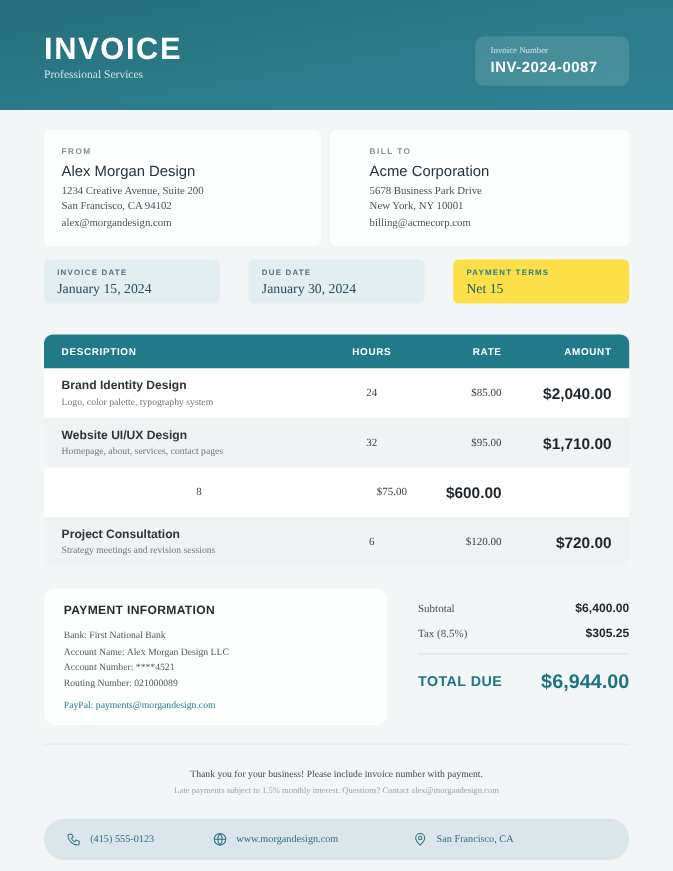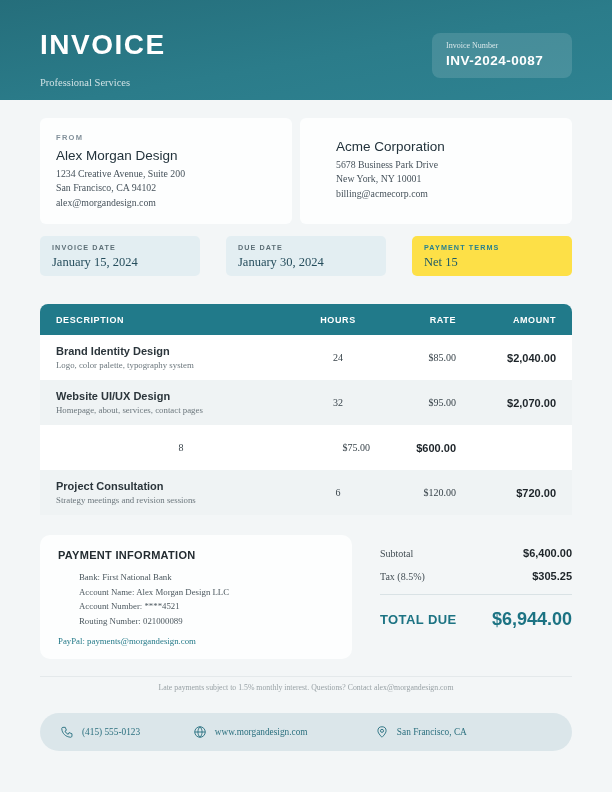--- a/index.html
+++ b/index.html
@@ -5,21 +5,21 @@
   html,body{margin:0;padding:0;}
   body{width:612px;height:792px;font-family:"Liberation Sans",sans-serif;}
   .page{position:relative;width:612px;height:792px;background:#f3f6f7;overflow:hidden;}
   .serif{font-family:"Liberation Serif",serif;}
 
   
   .header{height:100px;background:linear-gradient(170deg,#256e7b 0%,#2b7c8a 55%,#2e8291 100%);
           display:flex;justify-content:space-between;align-items:flex-start;padding:0 40px;box-sizing:border-box;}
   .header-left{margin-top:30px;}
   .inv-title{color:#ffffff;font-size:28px;font-weight:bold;letter-spacing:1.5px;line-height:30px;}
-  .inv-subtitle{color:rgba(255,255,255,0.78);font-size:10.5px;margin-top:17px;font-family:"Liberation Serif",serif;}
+  .inv-subtitle{color:rgba(255,255,255,0.78);font-size:10.5px;margin-top:3px;font-family:"Liberation Serif",serif;}
   .invnum-box{margin-top:33px;background:rgba(255,255,255,0.13);border-radius:8px;padding:8px 14px 10px;min-width:112px;}
   .invnum-label{color:rgba(255,255,255,0.78);font-size:8px;font-family:"Liberation Serif",serif;}
   .invnum-value{color:#ffffff;font-size:13.5px;font-weight:bold;letter-spacing:0.5px;margin-top:3px;}
 
   .content{padding:0 40px;}
 
   
   .parties{display:flex;gap:8px;margin-top:18px;}
   .party-card{flex:1;background:#fdfefe;border-radius:6px;padding:15px 16px 14px;box-sizing:border-box;}
   .party-card.right{padding-left:36px;}
@@ -42,27 +42,27 @@
   .trow{display:grid;grid-template-columns:1fr 64px 86px 100px;align-items:center;padding:0 16px;}
   .thead{background:#217a8a;border-radius:8px 8px 0 0;height:31px;}
   .th{color:#ffffff;font-size:9px;font-weight:bold;letter-spacing:0.6px;}
   .tbody-row{height:45px;background:#ffffff;}
   .tbody-row.alt{background:#eff3f4;}
   .cell-desc .row-title{font-size:11px;font-weight:bold;color:#2b353b;}
   .cell-desc .row-sub{font-size:8.8px;color:#6c777d;margin-top:3px;}
   .c-center{text-align:center;}
   .c-right{text-align:right;}
   .cell-num{font-size:10px;color:#38434a;}
-  .cell-amount{font-size:11px;font-weight:bold;color:#1d2429;}
+  .cell-amount{font-size:14px;font-weight:bold;color:#1d2429;}
 
   
   .bottom{display:flex;margin-top:20px;}
   .pay-card{width:312px;background:#fdfefe;border-radius:10px;padding:14px 18px 13px;box-sizing:border-box;}
   .pay-heading{font-size:11px;font-weight:bold;letter-spacing:0.3px;color:#232c31;}
-  .pay-lines{margin-top:9px;margin-left:21px;}
+  .pay-lines{margin-top:9px;}
   .pay-line{font-size:8.8px;color:#4c585f;line-height:14.5px;}
   .pay-paypal{font-size:8.8px;color:#257a89;margin-top:8px;cursor:pointer;}
   .totals{flex:1;margin-left:28px;padding-top:12px;}
   .tot-row{display:flex;justify-content:space-between;align-items:center;margin-bottom:11px;}
   .tot-label{font-size:10px;color:#424d54;}
   .tot-value{font-size:11px;font-weight:bold;color:#1d2429;}
   .tot-divider{height:1px;background:#d9e2e5;margin:12px 0 14px;}
   .total-due-row{display:flex;justify-content:space-between;align-items:center;}
   .total-due-label{font-size:13px;font-weight:bold;letter-spacing:0.4px;color:#1c7383;}
   .total-due-value{font-size:18px;font-weight:bold;color:#1c7383;}
@@ -102,20 +102,21 @@
       <div class="party-card">
         <div class="mini-label">FROM</div>
         <div class="party-name">Alex Morgan Design</div>
         <div class="party-lines serif">
           <div class="party-line">1234 Creative Avenue, Suite 200</div>
           <div class="party-line">San Francisco, CA 94102</div>
           <div class="party-line">alex@morgandesign.com</div>
         </div>
       </div>
       <div class="party-card right">
+        <div class="mini-label">BILL TO</div>
         <div class="party-name">Acme Corporation</div>
         <div class="party-lines serif">
           <div class="party-line">5678 Business Park Drive</div>
           <div class="party-line">New York, NY 10001</div>
           <div class="party-line">billing@acmecorp.com</div>
         </div>
       </div>
     </div>
 
     <div class="meta-row">
@@ -151,21 +152,21 @@
         <div class="cell-amount c-right">$2,040.00</div>
       </div>
 
       <div class="trow tbody-row alt">
         <div class="cell-desc">
           <div class="row-title">Website UI/UX Design</div>
           <div class="row-sub serif">Homepage, about, services, contact pages</div>
         </div>
         <div class="cell-num serif c-center">32</div>
         <div class="cell-num serif c-right">$95.00</div>
-        <div class="cell-amount c-right">$2,070.00</div>
+        <div class="cell-amount c-right">$1,710.00</div>
       </div>
 
       <div class="trow tbody-row">
         <div class="cell-num serif c-center">8</div>
         <div class="cell-num serif c-right">$75.00</div>
         <div class="cell-amount c-right">$600.00</div>
       </div>
 
       <div class="trow tbody-row alt">
         <div class="cell-desc">
@@ -202,20 +203,21 @@
         <div class="tot-divider"></div>
         <div class="total-due-row">
           <div class="total-due-label">TOTAL DUE</div>
           <div class="total-due-value">$6,944.00</div>
         </div>
       </div>
     </div>
 
     <div class="section-divider"></div>
 
+    <div class="note1 serif">Thank you for your business! Please include invoice number with payment.</div>
     <div class="note2 serif">Late payments subject to 1.5% monthly interest. Questions? Contact alex@morgandesign.com</div>
 
     <div class="contact-bar">
       <div class="contact-item ci-1">
         <span class="cicon">
           <svg viewBox="0 0 24 24">
               <path d="M5 4h4l2 5-2.5 1.5c1 2.5 3 4.5 5.5 5.5L15.5 13l5 2v4c0 1-1 2-2 2C9.6 20.5 3.5 14.4 3 6c0-1 1-2 2-2z"></path>
             </svg>
         </span>
         <span class="txt serif">(415) 555-0123</span>

